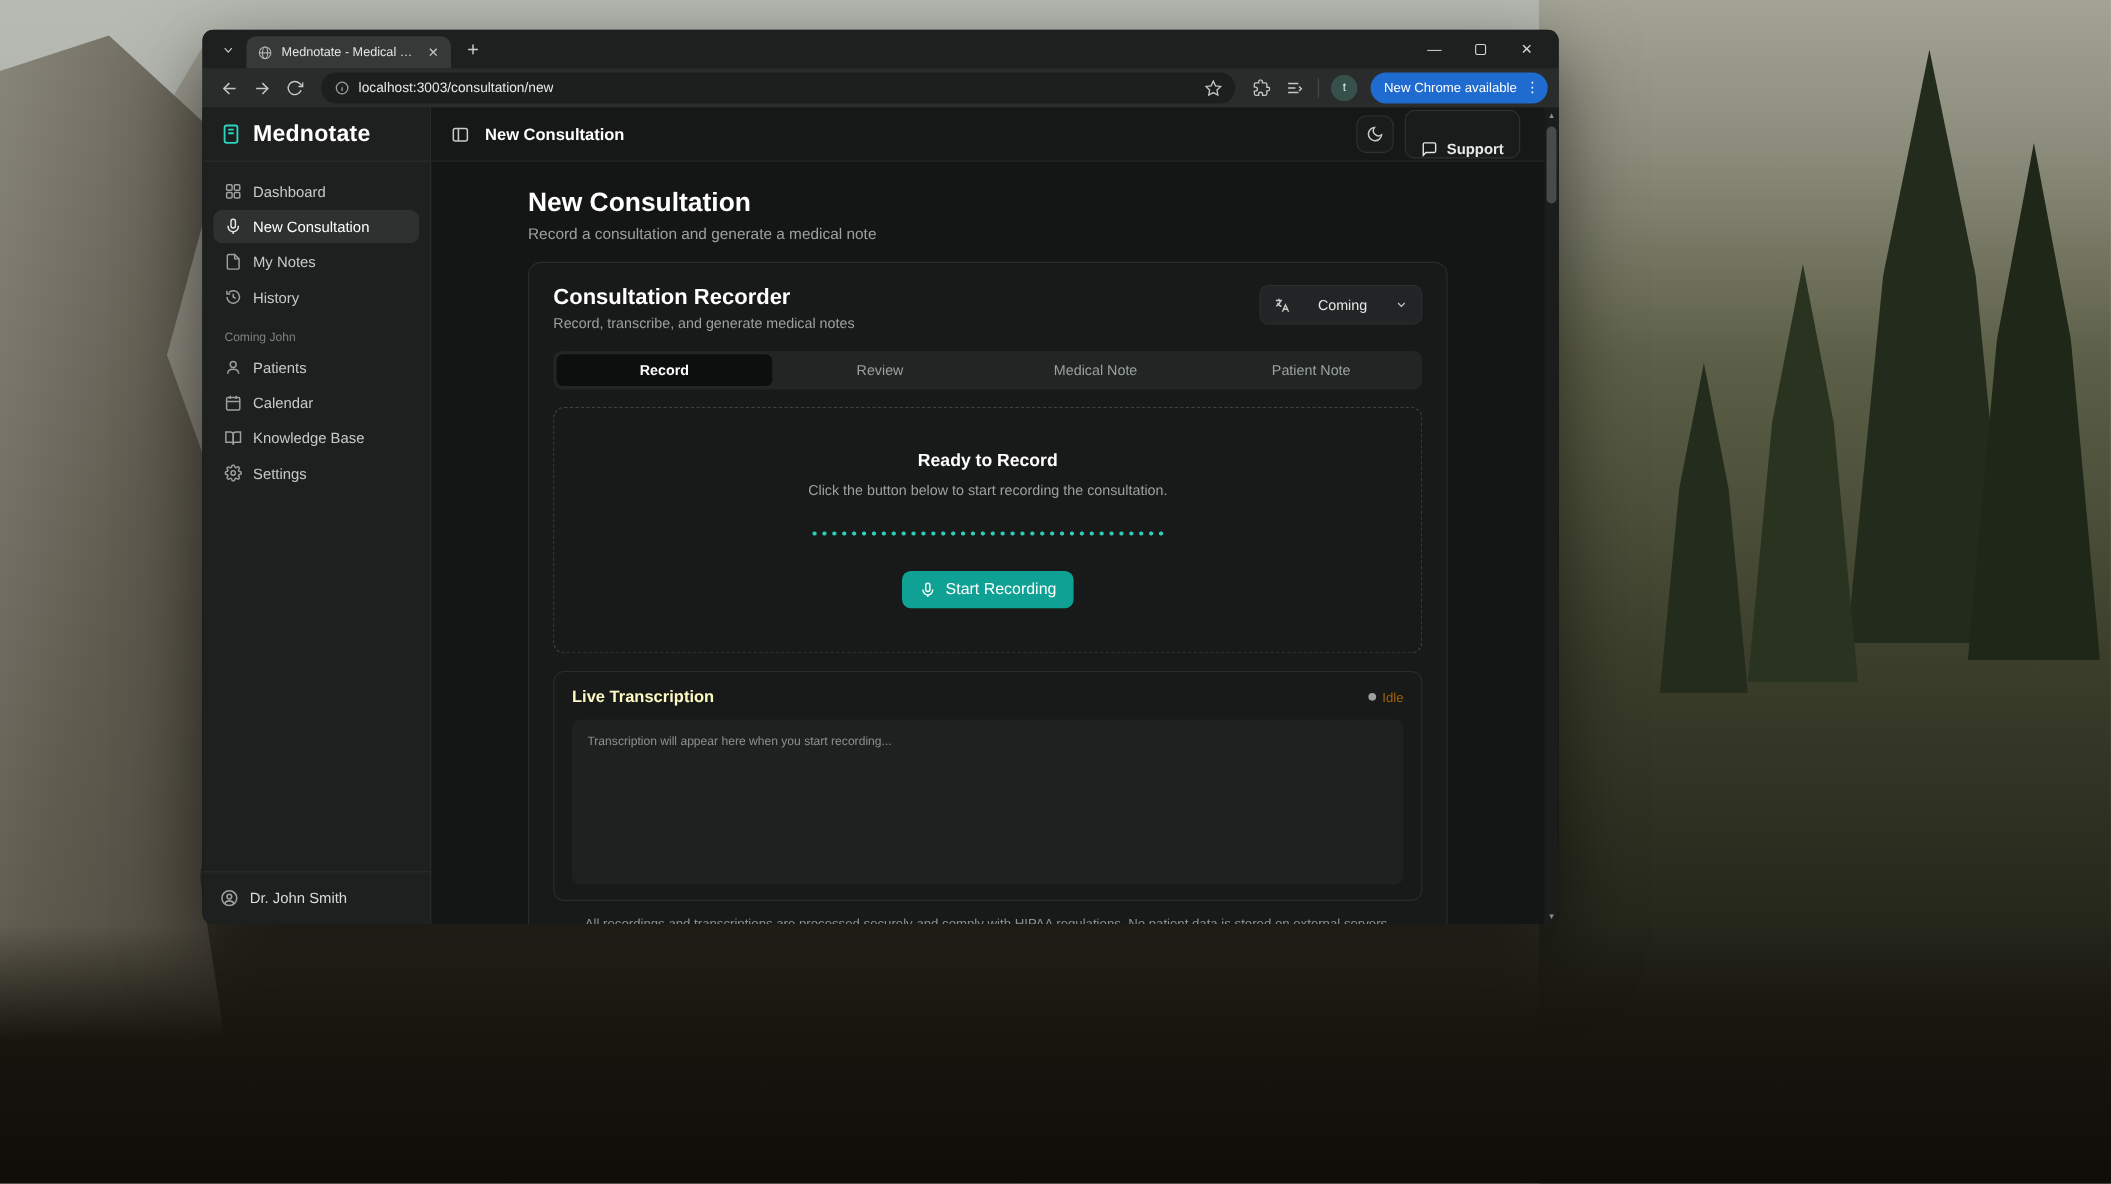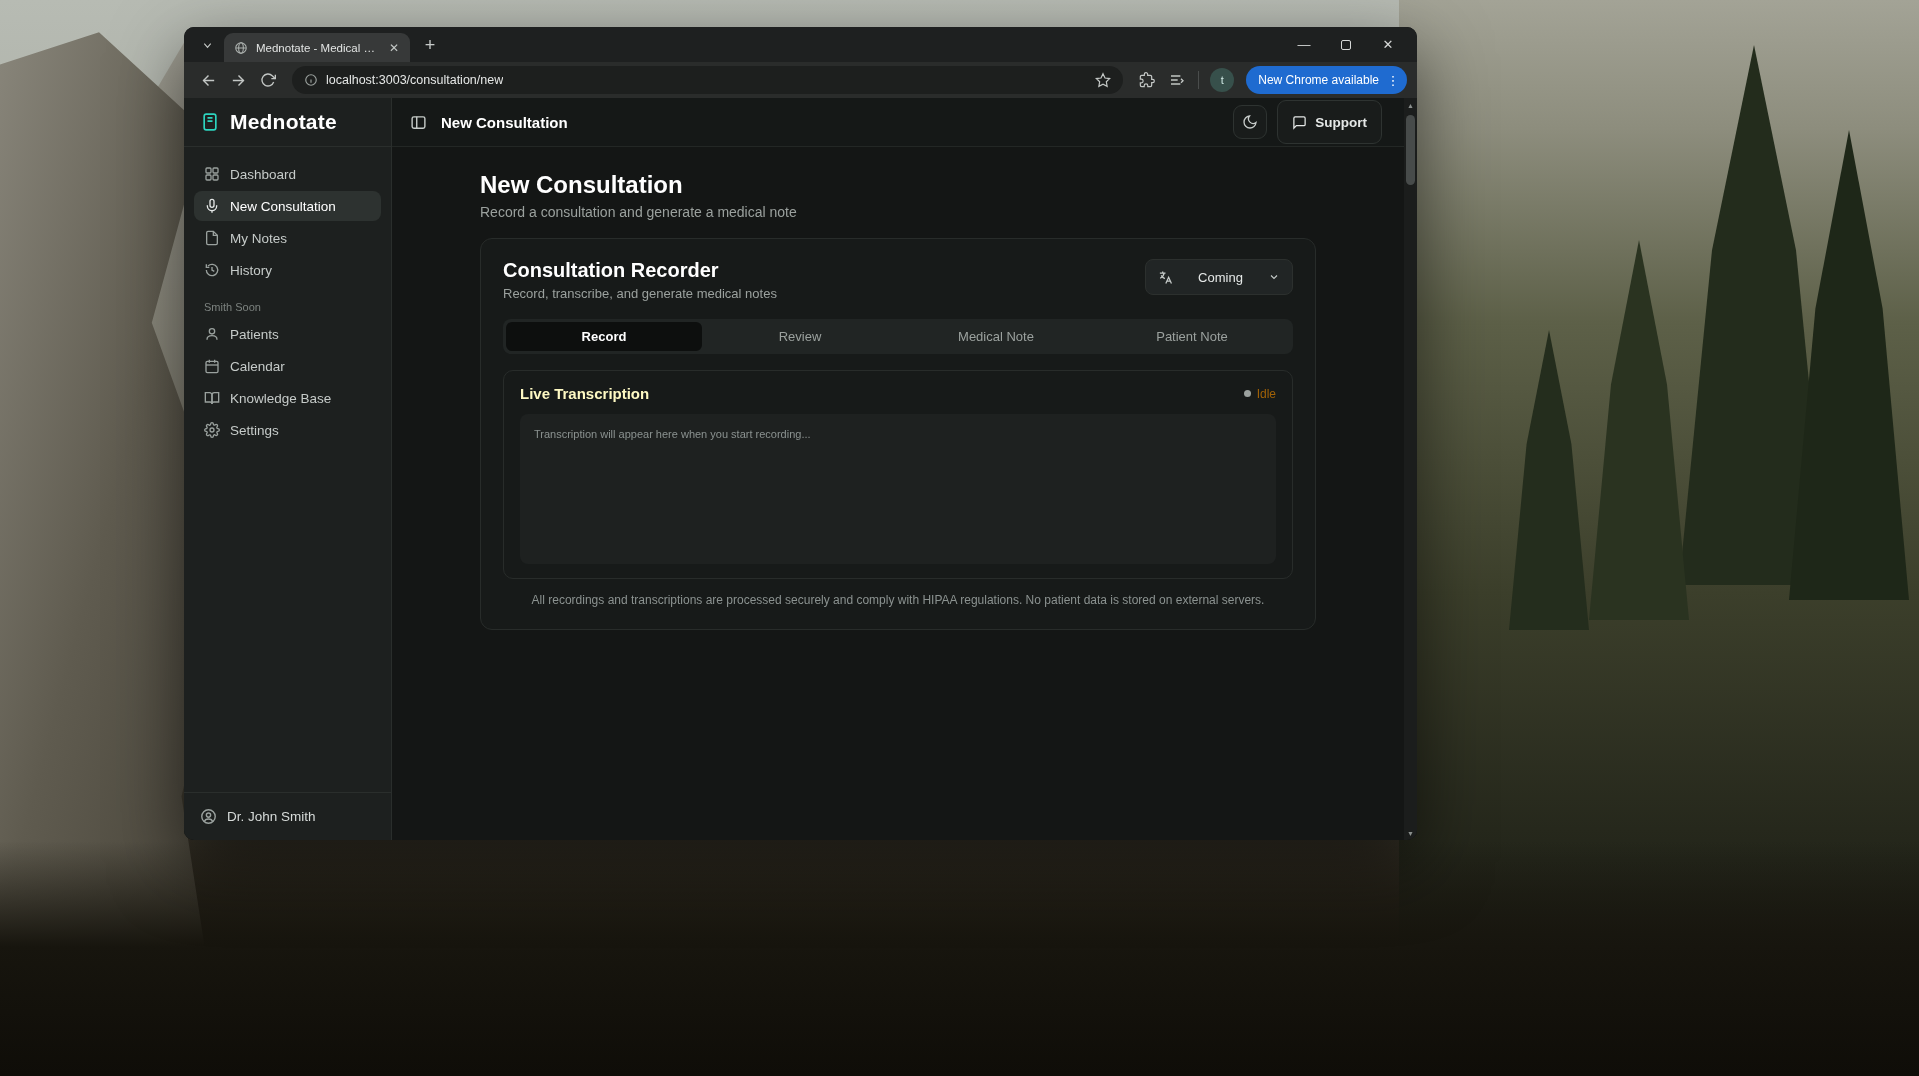--- a/index.html
+++ b/index.html
@@ -66,21 +66,21 @@
   .section-label { padding:16px 20px 6px; font-size:11px; color:#7c827f; }
   .sidebar-footer { margin-top:auto; border-top:1px solid #2a2e2c; padding:15px 16px; display:flex; align-items:center; gap:10px; color:#d7dbd9; font-size:13.5px; }
   .sidebar-footer .ni { color:#9aa19e; display:grid; place-items:center; }
 
   .content { flex:1; display:flex; flex-direction:column; min-width:0; }
   .topbar { height:49px; border-bottom:1px solid #232725; display:flex; align-items:center; padding:0 22px 0 18px; gap:14px; background:#151817; flex:0 0 auto; }
   .panel-btn { color:#c6cbc9; display:grid; place-items:center; }
   .topbar-title { color:#fff; font-size:15px; font-weight:600; }
   .topbar-right { margin-left:auto; display:flex; gap:10px; align-items:center; }
   .icon-btn { width:34px; height:34px; border:1px solid #2e3331; border-radius:9px; display:grid; place-items:center; color:#c6cbc9; background:#191c1b; }
-  .support-btn { height:44px; border:1px solid #2e3331; border-radius:9px; display:flex; align-items:center; gap:8px; color:#e5e8e7; font-size:13.5px; font-weight:600; padding:16px 14px; background:#191c1b; }
+  .support-btn { height:44px; border:1px solid #2e3331; border-radius:9px; display:flex; align-items:flex-end; gap:8px; color:#e5e8e7; font-size:13.5px; font-weight:600; padding:0 14px; background:#191c1b; }
 
   .main { flex:1; overflow:hidden; padding-top:24px; }
   .main-inner { width:836px; margin:0 auto; }
   .page-title { color:#fff; font-size:24px; font-weight:700; margin:0 0 5px; }
   .page-subtitle { color:#9ba19e; font-size:14px; margin:0 0 18px; }
 
   .card { background:#171a19; border:1px solid #282c2a; border-radius:12px; padding:20px 22px 22px; }
   .card-head { display:flex; justify-content:space-between; align-items:flex-start; margin-bottom:18px; }
   .card-title { color:#fff; font-size:20px; font-weight:700; margin:0 0 4px; }
   .card-sub { color:#9ba19e; font-size:13px; }
@@ -266,21 +266,21 @@
               <svg width="16" height="16" viewBox="0 0 24 24" fill="none" stroke="currentColor" stroke-width="2">
                 <path d="M3.5 12a8.5 8.5 0 1 0 2.5-6"></path>
                 <polyline points="3.5 3.5 3.5 8 8 8"></polyline>
                 <polyline points="12 7.5 12 12 15.5 14"></polyline>
               </svg>
             </span>
           <span>History</span>
         </div>
       </nav>
 
-      <div class="section-label">Smith Soon</div>
+      <div class="section-label">Coming John</div>
 
       <nav class="nav" style="padding-top:0">
         <div class="nav-item">
           <span class="ni">
               <svg width="16" height="16" viewBox="0 0 24 24" fill="none" stroke="currentColor" stroke-width="2">
                 <circle cx="12" cy="8" r="4"></circle>
                 <path d="M4.5 20.5c0-4 3.4-6 7.5-6s7.5 2 7.5 6"></path>
               </svg>
             </span>
           <span>Patients</span>
@@ -381,20 +381,33 @@
               </div>
             </div>
 
             <div class="tabs">
               <div class="tab-item active">Record</div>
               <div class="tab-item">Review</div>
               <div class="tab-item">Medical Note</div>
               <div class="tab-item">Patient Note</div>
             </div>
 
+            <div class="record-zone">
+              <div class="ready-title">Ready to Record</div>
+              <div class="ready-sub">Click the button below to start recording the consultation.</div>
+              <div class="dots"></div>
+              <button class="start-btn">
+                <svg width="15" height="15" viewBox="0 0 24 24" fill="none" stroke="currentColor" stroke-width="2">
+                    <rect x="9" y="2" width="6" height="12" rx="3"></rect>
+                    <path d="M5 11v1a7 7 0 0 0 14 0v-1"></path>
+                    <line x1="12" y1="19" x2="12" y2="22"></line>
+                  </svg>
+                <span>Start Recording</span>
+              </button>
+            </div>
 
             <div class="transcription">
               <div class="trans-head">
                 <span class="trans-title">Live Transcription</span>
                 <span class="trans-status">
                   <span class="status-dot"></span>
                   <span>Idle</span>
                 </span>
               </div>
               <div class="trans-box">

